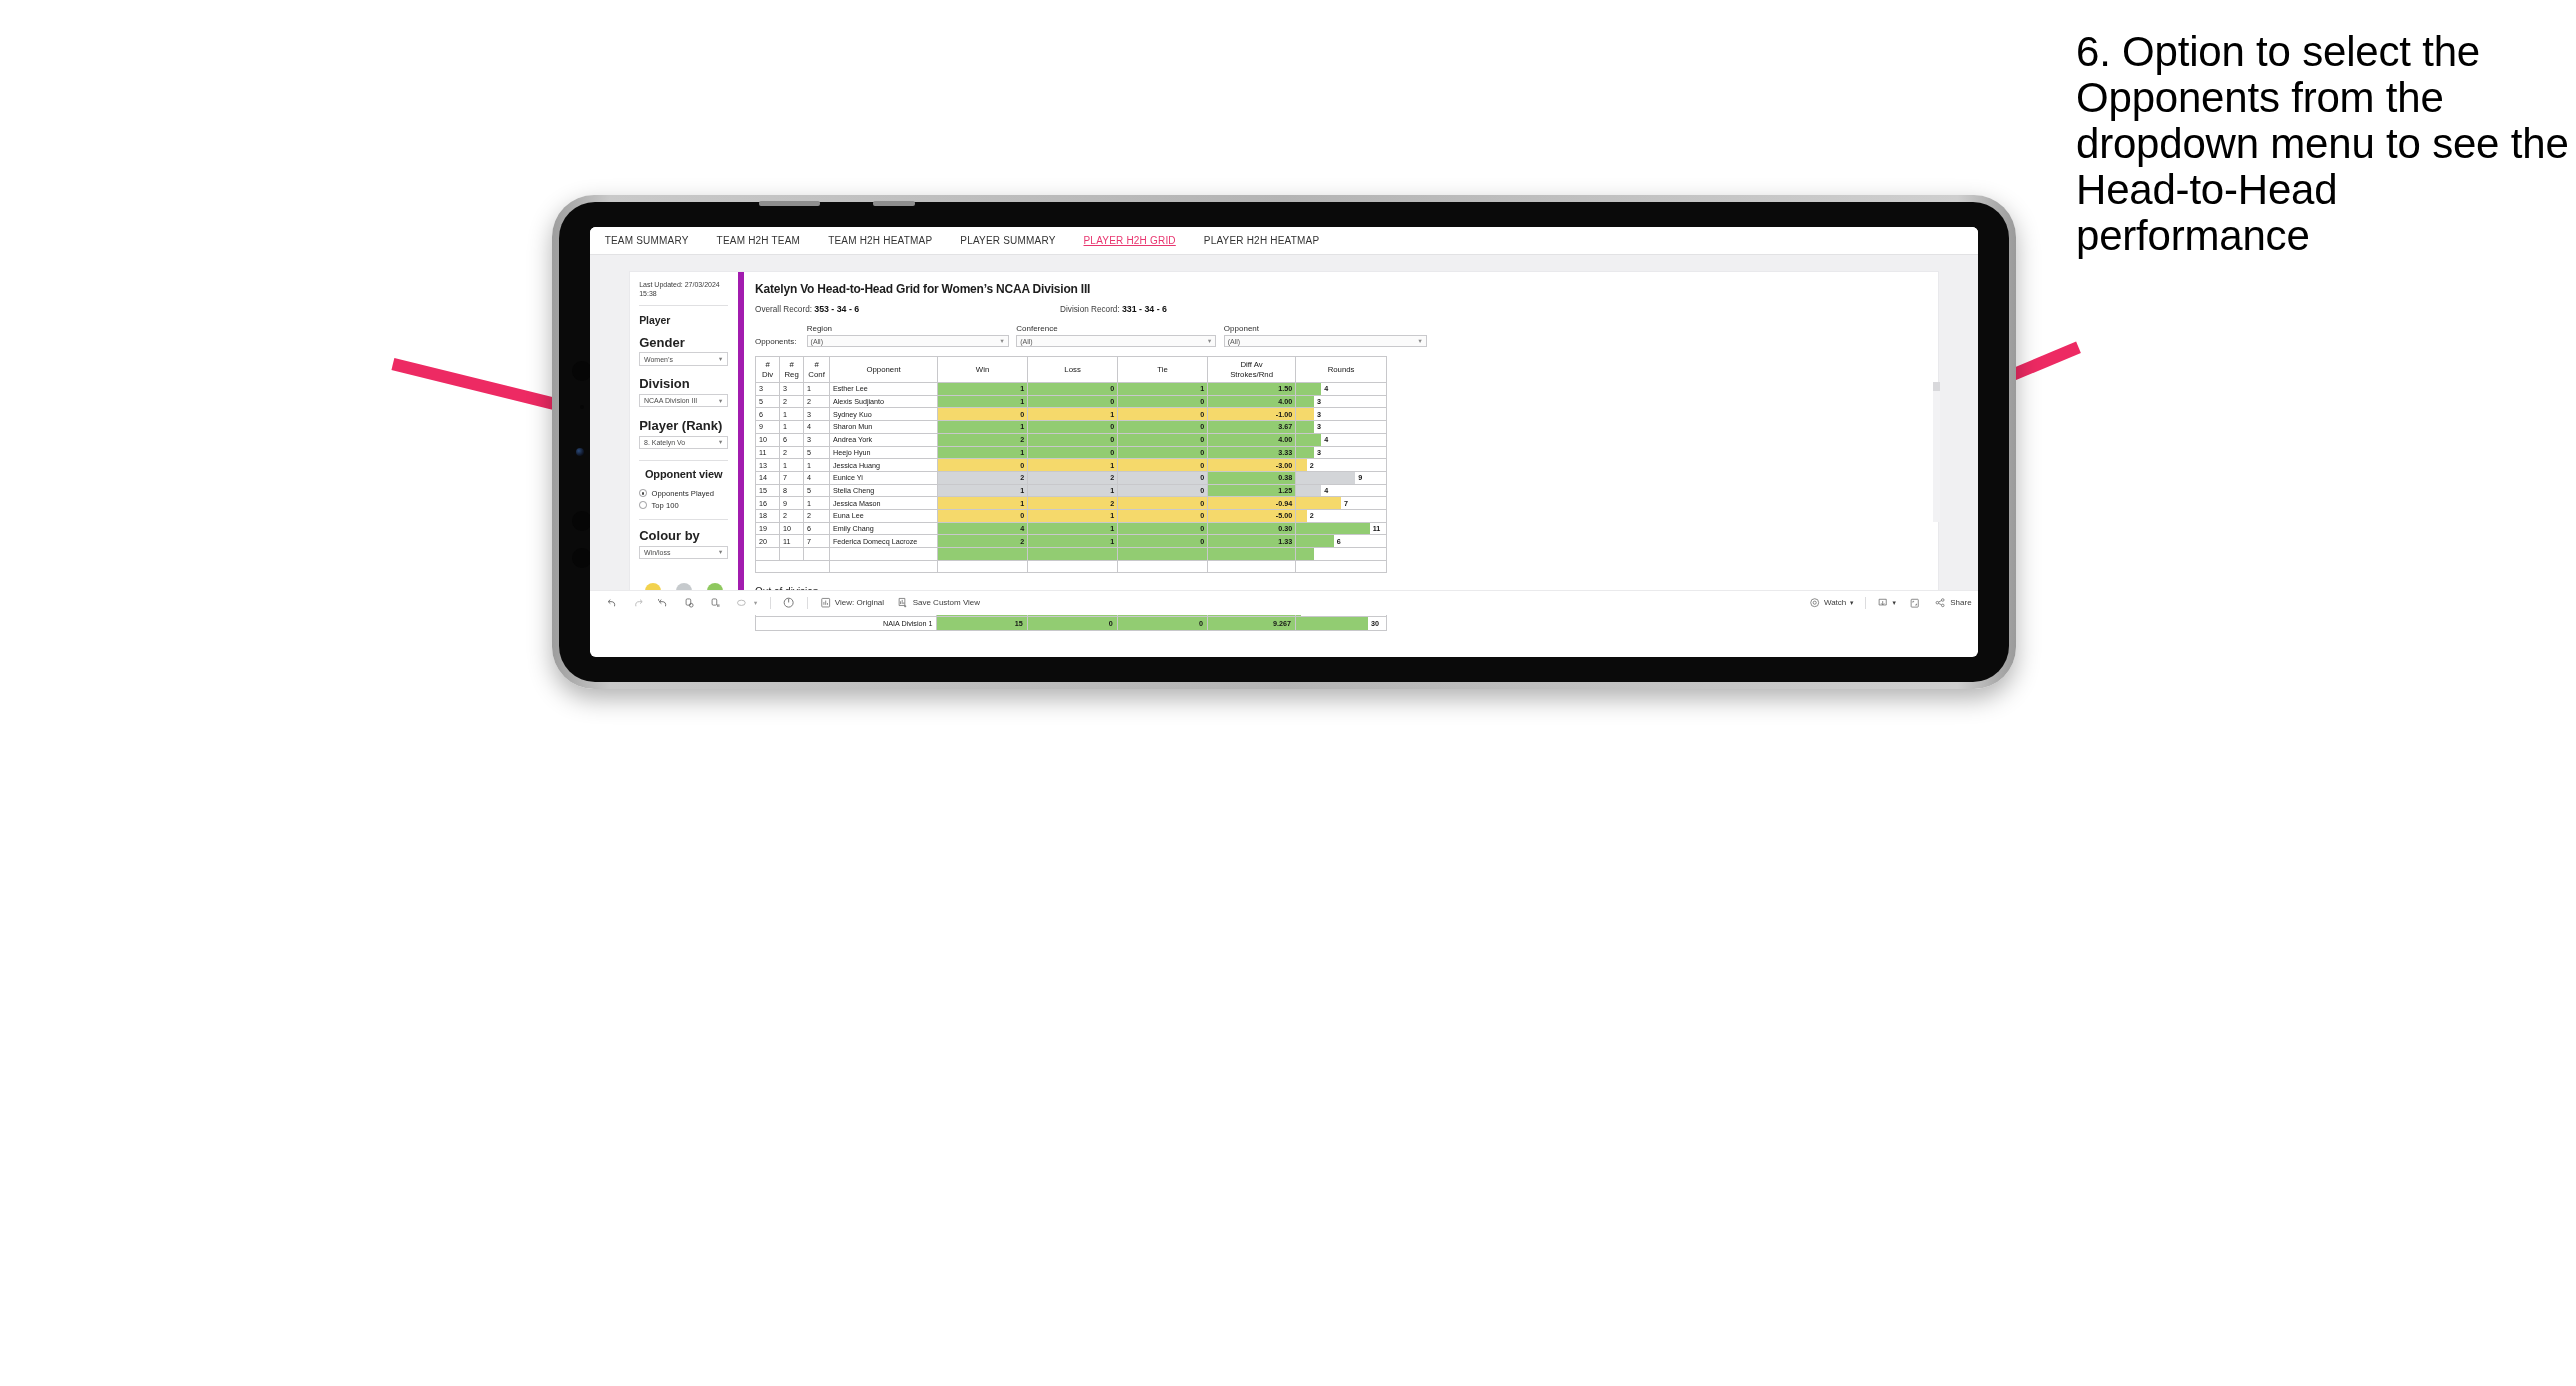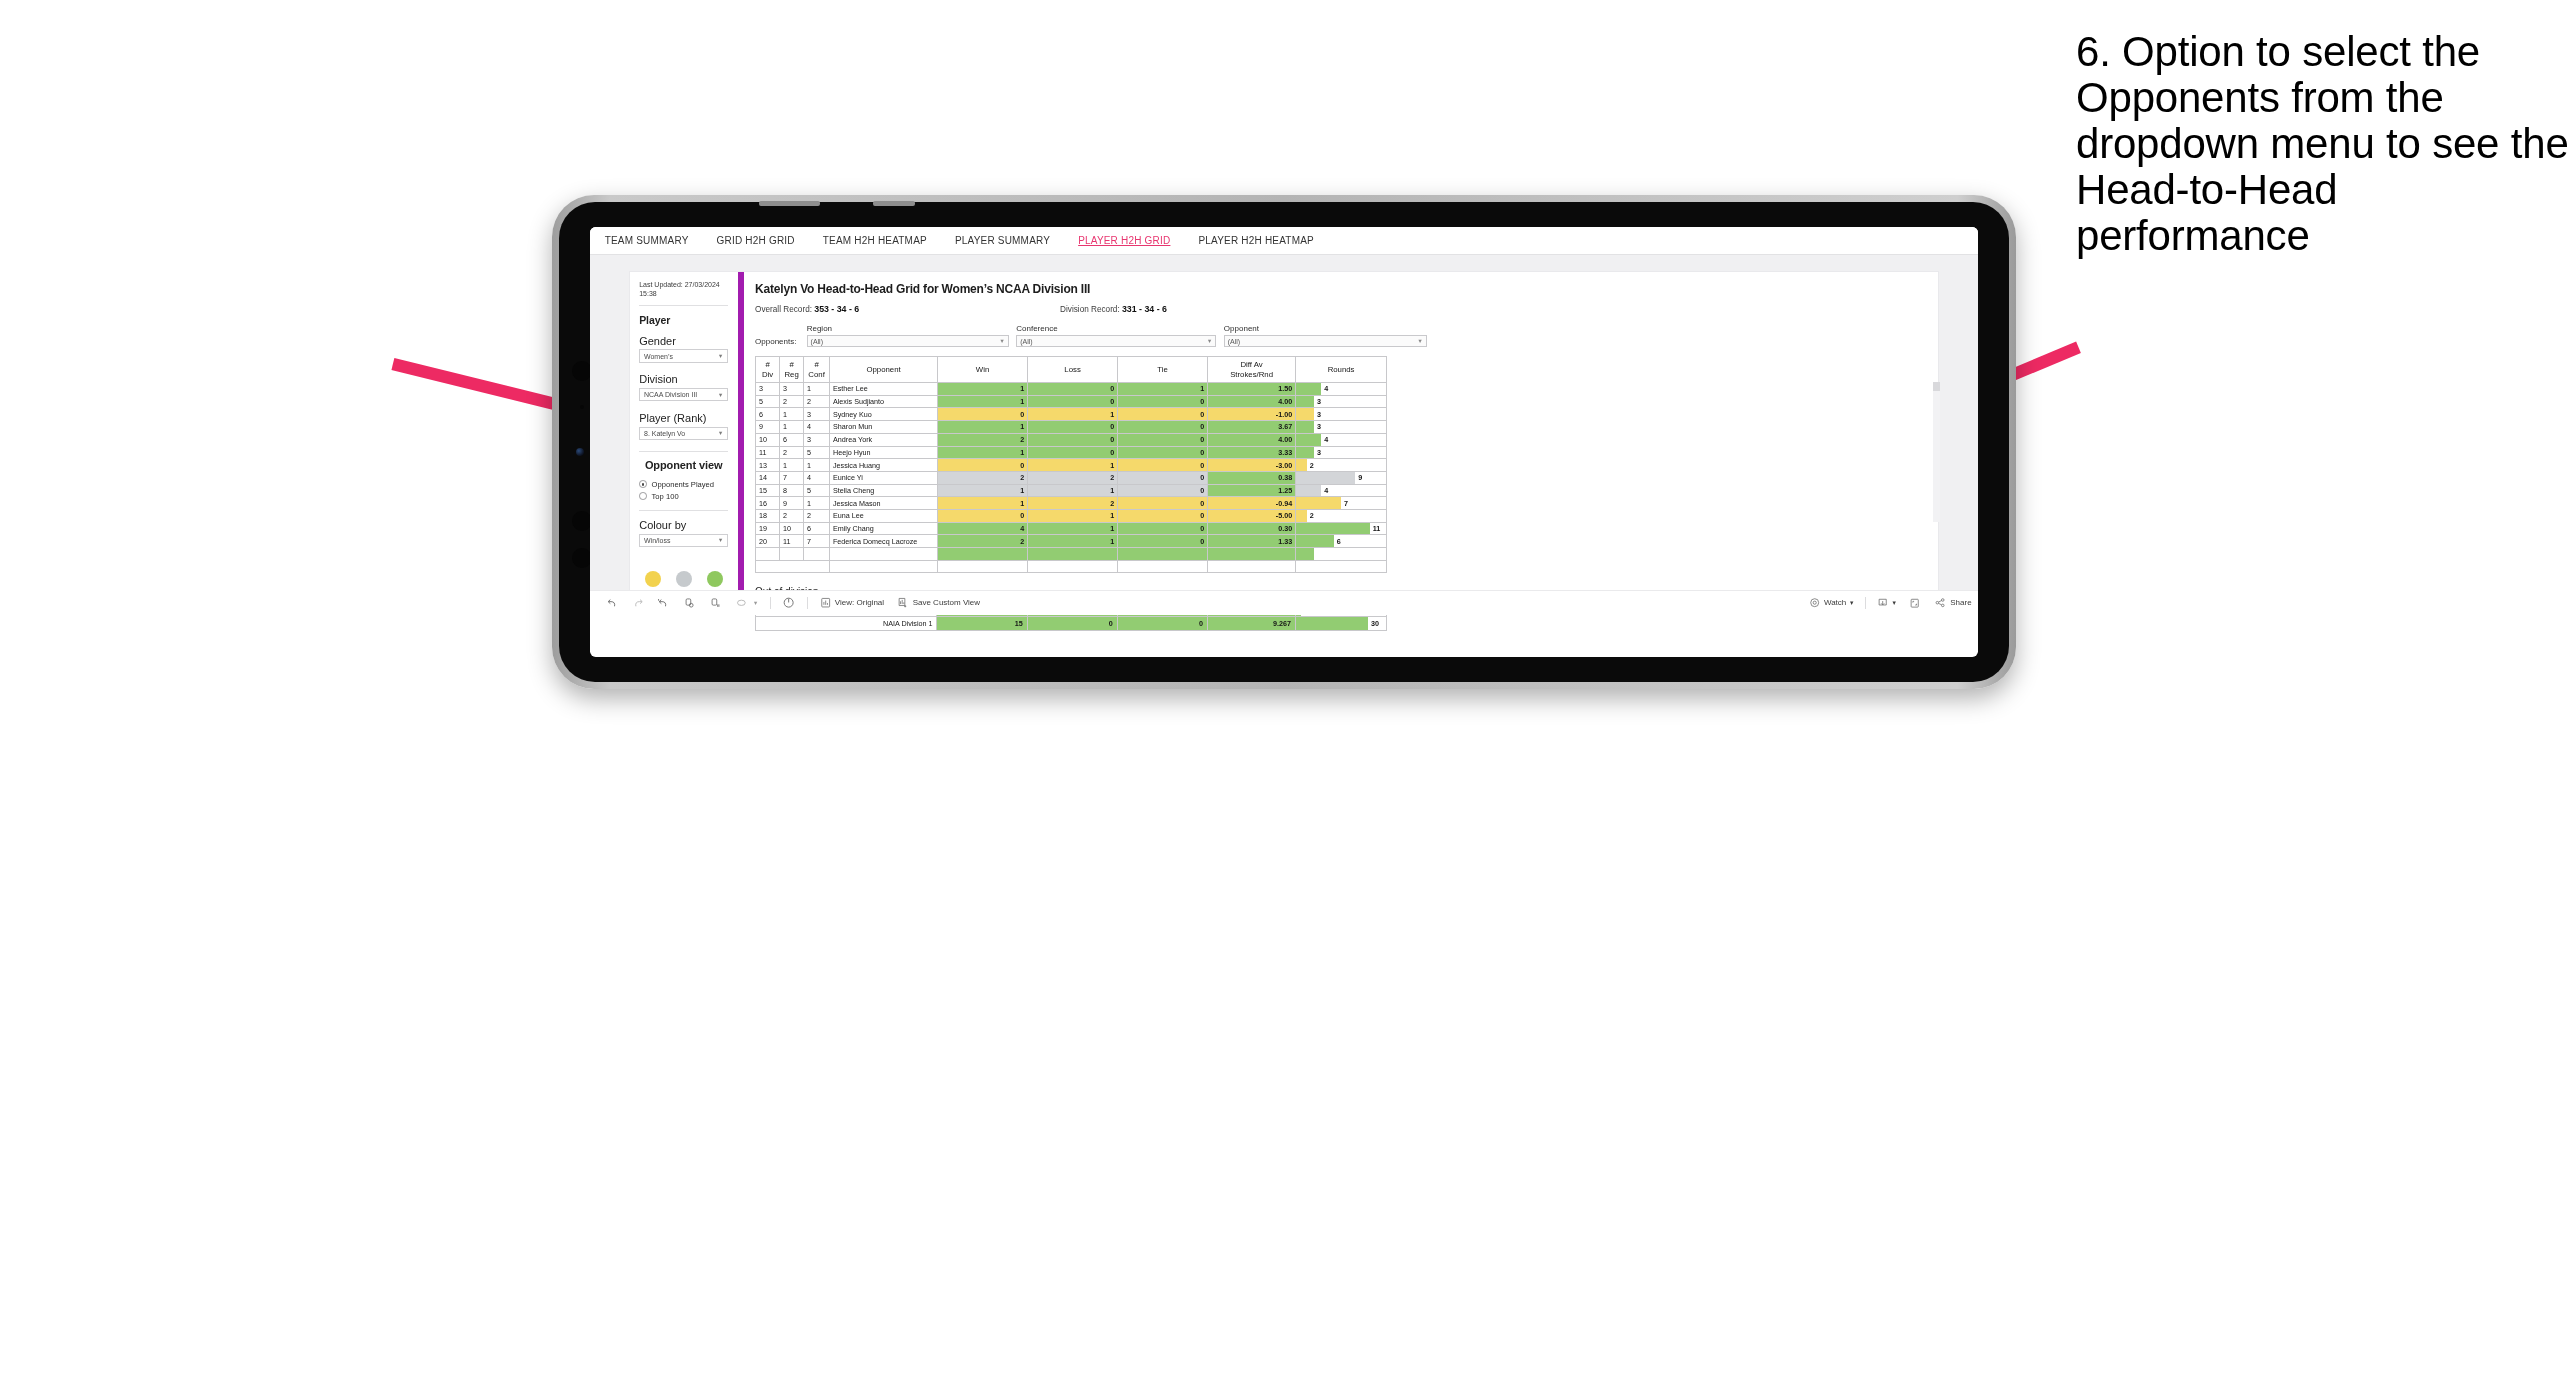--- a/index.html
+++ b/index.html
@@ -101,21 +101,21 @@
     background:#fff; width:100%; height: 318px; display:flex;
     box-shadow: 0 0 0 1px #e9e9ec;
   }
 
   
   .side { width: 114px; padding: 7.6px 9.5px 0 9.5px; border-right:6px solid #a21caf; }
   .side .upd { font-size:7px; color:#3a3a3a; line-height:1.35; }
   .hr { height:1px; background:#e0e0e2; margin:6.7px 0 7.6px 0; }
   .side h3 { font-size:10.5px; color:#222; font-weight:700; margin-bottom:8.6px; letter-spacing:-0.1px;}
   .side h3.center { text-align:center; font-size:11px; }
-  .fld-label { font-size:11px; font-weight:400; color:#222; margin-bottom:2.9px; }
+  .fld-label { font-size:13px; font-weight:700; color:#222; margin-bottom:2.9px; }
   .sel {
     height:13.3px; border:1px solid #cfcfd2; background:#fff;
     display:flex; align-items:center; justify-content:space-between;
     padding:0 3.8px; font-size:7px; color:#4a4a4a; margin-bottom:10.5px;
   }
   .sel .car { font-size:5.7px; color:#7d7d7d; }
   .radio-row { display:flex; align-items:center; gap:4.8px; margin-bottom:2.9px; }
   .rad { width:7.6px; height:7.6px; border-radius:50%; border:1px solid #9a9a9d; background:#fff; position:relative; flex:none;}
   .rad.on::after { content:""; position:absolute; inset:1.5px; border-radius:50%; background:#4a4a4a; }
   .radio-row span { font-size:7.6px; color:#2a2a2a; }
@@ -213,21 +213,21 @@
       <div class="pill" style="left:13.3px;top:159px;width:20px;height:20px;"></div>
       <div class="pill" style="left:21px;top:203px;width:4.8px;height:4.8px;"></div>
       <div class="pill" style="left:13.3px;top:309px;width:20px;height:20px;"></div>
       <div class="pill" style="left:13.3px;top:346px;width:20px;height:20px;"></div>
 
       <div class="tablet-screen">
 
 
         <div class="subnav">
           <span>TEAM SUMMARY</span>
-          <span>GRID H2H GRID</span>
+          <span>TEAM H2H TEAM</span>
           <span>TEAM H2H HEATMAP</span>
           <span>PLAYER SUMMARY</span>
           <span class="active">PLAYER H2H GRID</span>
           <span>PLAYER H2H HEATMAP</span>
         </div>
 
         <div class="appbody">
           <div class="card">
 
             <div class="side">

